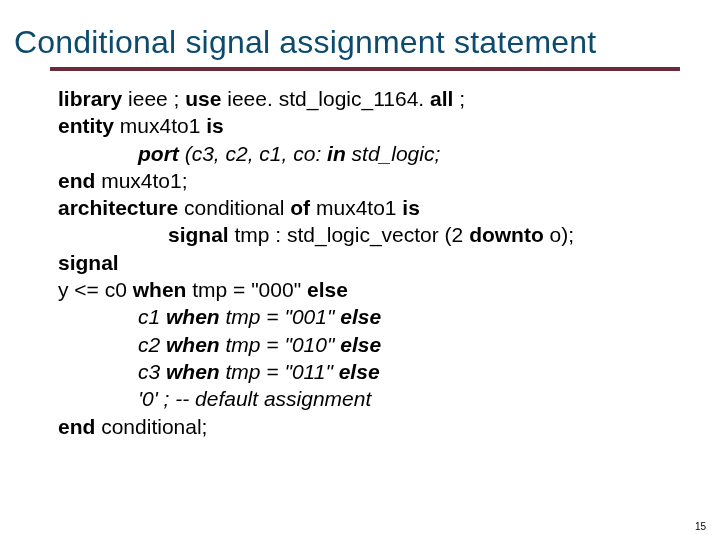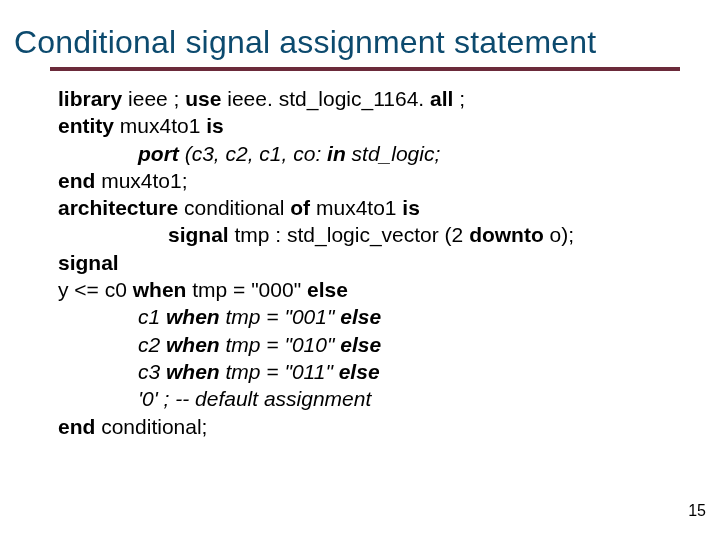--- a/index.html
+++ b/index.html
@@ -36,22 +36,22 @@
     font-size: 21px;
     line-height: 1.30;
     color: #000;
   }
   .body .line { white-space: nowrap; }
   .b { font-weight: 700; }
   .ind1 { padding-left: 80px; font-style: italic; }
   .pagenum {
     position: absolute;
     right: 14px;
-    bottom: 20px;
-    font-size: 16px;
+    bottom: 8px;
+    font-size: 10px;
     color: #000;
   }
 </style>
 </head>
 <body>
 
 <div class="slide">
 
   <div class="title">Conditional signal assignment statement</div>
   <div class="rule"></div>

